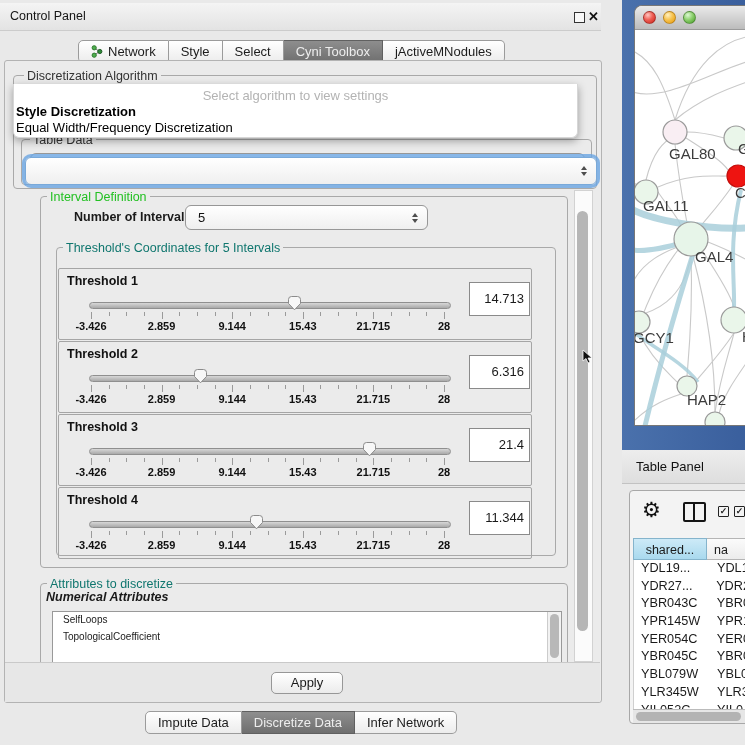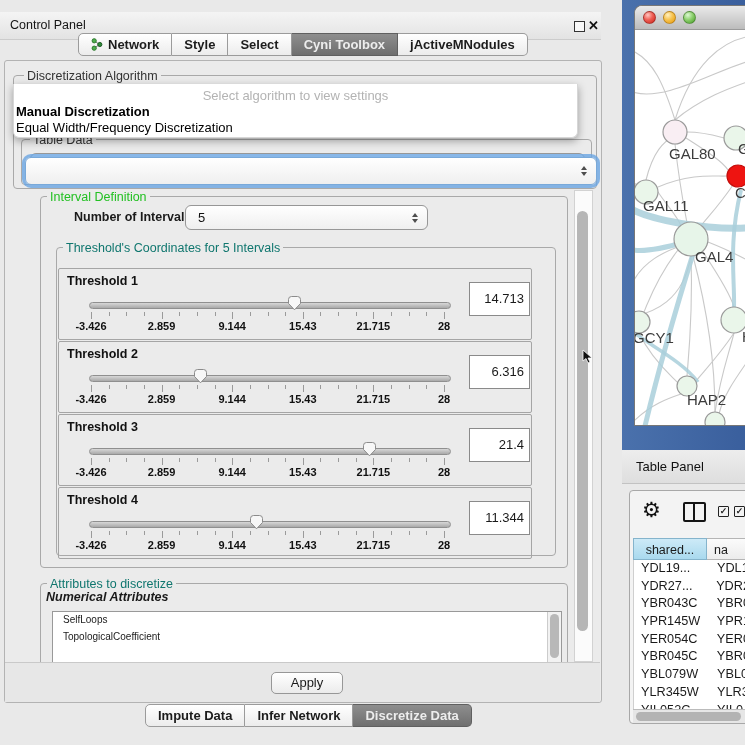--- a/index.html
+++ b/index.html
@@ -1,27 +1,27 @@
 <!DOCTYPE html>
 <html><head>
 <meta charset="utf-8">
 <style>
   html,body{margin:0;padding:0;background:#e9e9e9;}
   #root{position:relative;width:745px;height:745px;overflow:hidden;background:#e9e9e9;
         font-family:"Liberation Sans",sans-serif;color:#1a1a1a;}
   
-  .cp-titlebar{position:absolute;left:0;top:12px;width:601px;height:27px;
+  .cp-titlebar{position:absolute;left:0;top:3px;width:601px;height:27px;
      background:linear-gradient(#f4f4f4,#e3e3e3);border-bottom:1px solid #cccccc;}
   .cp-title{position:absolute;left:10px;top:0;line-height:27px;font-size:12.5px;color:#151515;}
   .float-btn{position:absolute;left:574px;top:9px;width:9px;height:9px;border:1.5px solid #333;background:#f8f8f8;}
   .close-btn{position:absolute;left:588px;top:5px;font-size:13px;font-weight:bold;color:#111;line-height:17px;}
   .seg{display:flex;}
   .seg .tab{display:flex;align-items:center;gap:5px;padding:0 12px;height:21px;line-height:21px;
-     font-size:13px;font-weight:bold;color:#1c1c1c;background:linear-gradient(#ffffff,#ececec);
-     border:1px solid #9b9b9b;border-left:none;white-space:nowrap;}
+     font-size:13px;font-weight:normal;color:#1c1c1c;background:linear-gradient(#ffffff,#ececec);
+     border:1px solid #9b9b9b;border-left:none;white-space:nowrap;margin-top:7px;}
   .seg .tab:first-child{border-left:1px solid #9b9b9b;border-radius:5px 0 0 5px;}
   .seg .tab:last-child{border-radius:0 5px 5px 0;}
   .seg .tab.sel{background:linear-gradient(#8e8e8e,#6f6f6f);color:#ededed;border-color:#606060;}
   #top-tabs{position:absolute;left:78px;top:33px;}
   #bottom-tabs{position:absolute;left:145px;top:704px;justify-content:flex-end;}
   .cp-main{position:absolute;left:4px;top:60px;width:596px;height:641px;border:1px solid #b3b3b3;
      border-radius:3px;background:#ebebeb;}
   .groupbox{position:absolute;border:1px solid #a9a9a9;border-radius:4px;}
   .grouplabel{position:absolute;font-size:12.5px;background:#ebebeb;padding:0 3px;color:#333;white-space:nowrap;}
   .grouplabel.green{color:#22c022;}
@@ -151,21 +151,21 @@
             <div class="arr-up"></div>
             <div class="arr-dn"></div>
           </div>
       </div>
     </div>
   </div>
 
   <div class="popup">
     <div class="pp-hint">Select algorithm to view settings</div>
     <div id="pp-items">
-        <div class="pp-item bold">Manual Discretization</div>
+        <div class="pp-item bold">Style Discretization</div>
         <div class="pp-item">Equal Width/Frequency Discretization</div>
       </div>
   </div>
 
   <div class="scroll-area">
     <div class="groupbox" style="left:28px;top:7px;width:526px;height:370px;">
       <div class="grouplabel green" style="left:6px;top:-7px;">Interval Definition</div>
     </div>
     <div style="position:absolute;left:62px;top:21px;font-size:12.5px;font-weight:bold;">Number of Intervals</div>
     <div class="combo" style="left:173px;top:16px;width:241px;height:23px;">
@@ -341,25 +341,25 @@
     </div>
 
   <div class="button-bar">
     <div class="apply-btn">Apply</div>
   </div>
 
   <div id="bottom-tabs" class="seg">
       <div class="tab">
         <span>Impute Data</span>
       </div>
-      <div class="tab">
-        <span>Infer Network</span>
-      </div>
       <div class="tab sel">
         <span>Discretize Data</span>
+      </div>
+      <div class="tab">
+        <span>Infer Network</span>
       </div>
     </div>
 
   <div class="net-frame"></div>
   <div class="mac-window">
     <div class="mac-titlebar">
       <div class="light red"></div>
       <div class="light yellow"></div>
       <div class="light green"></div>
     </div>

